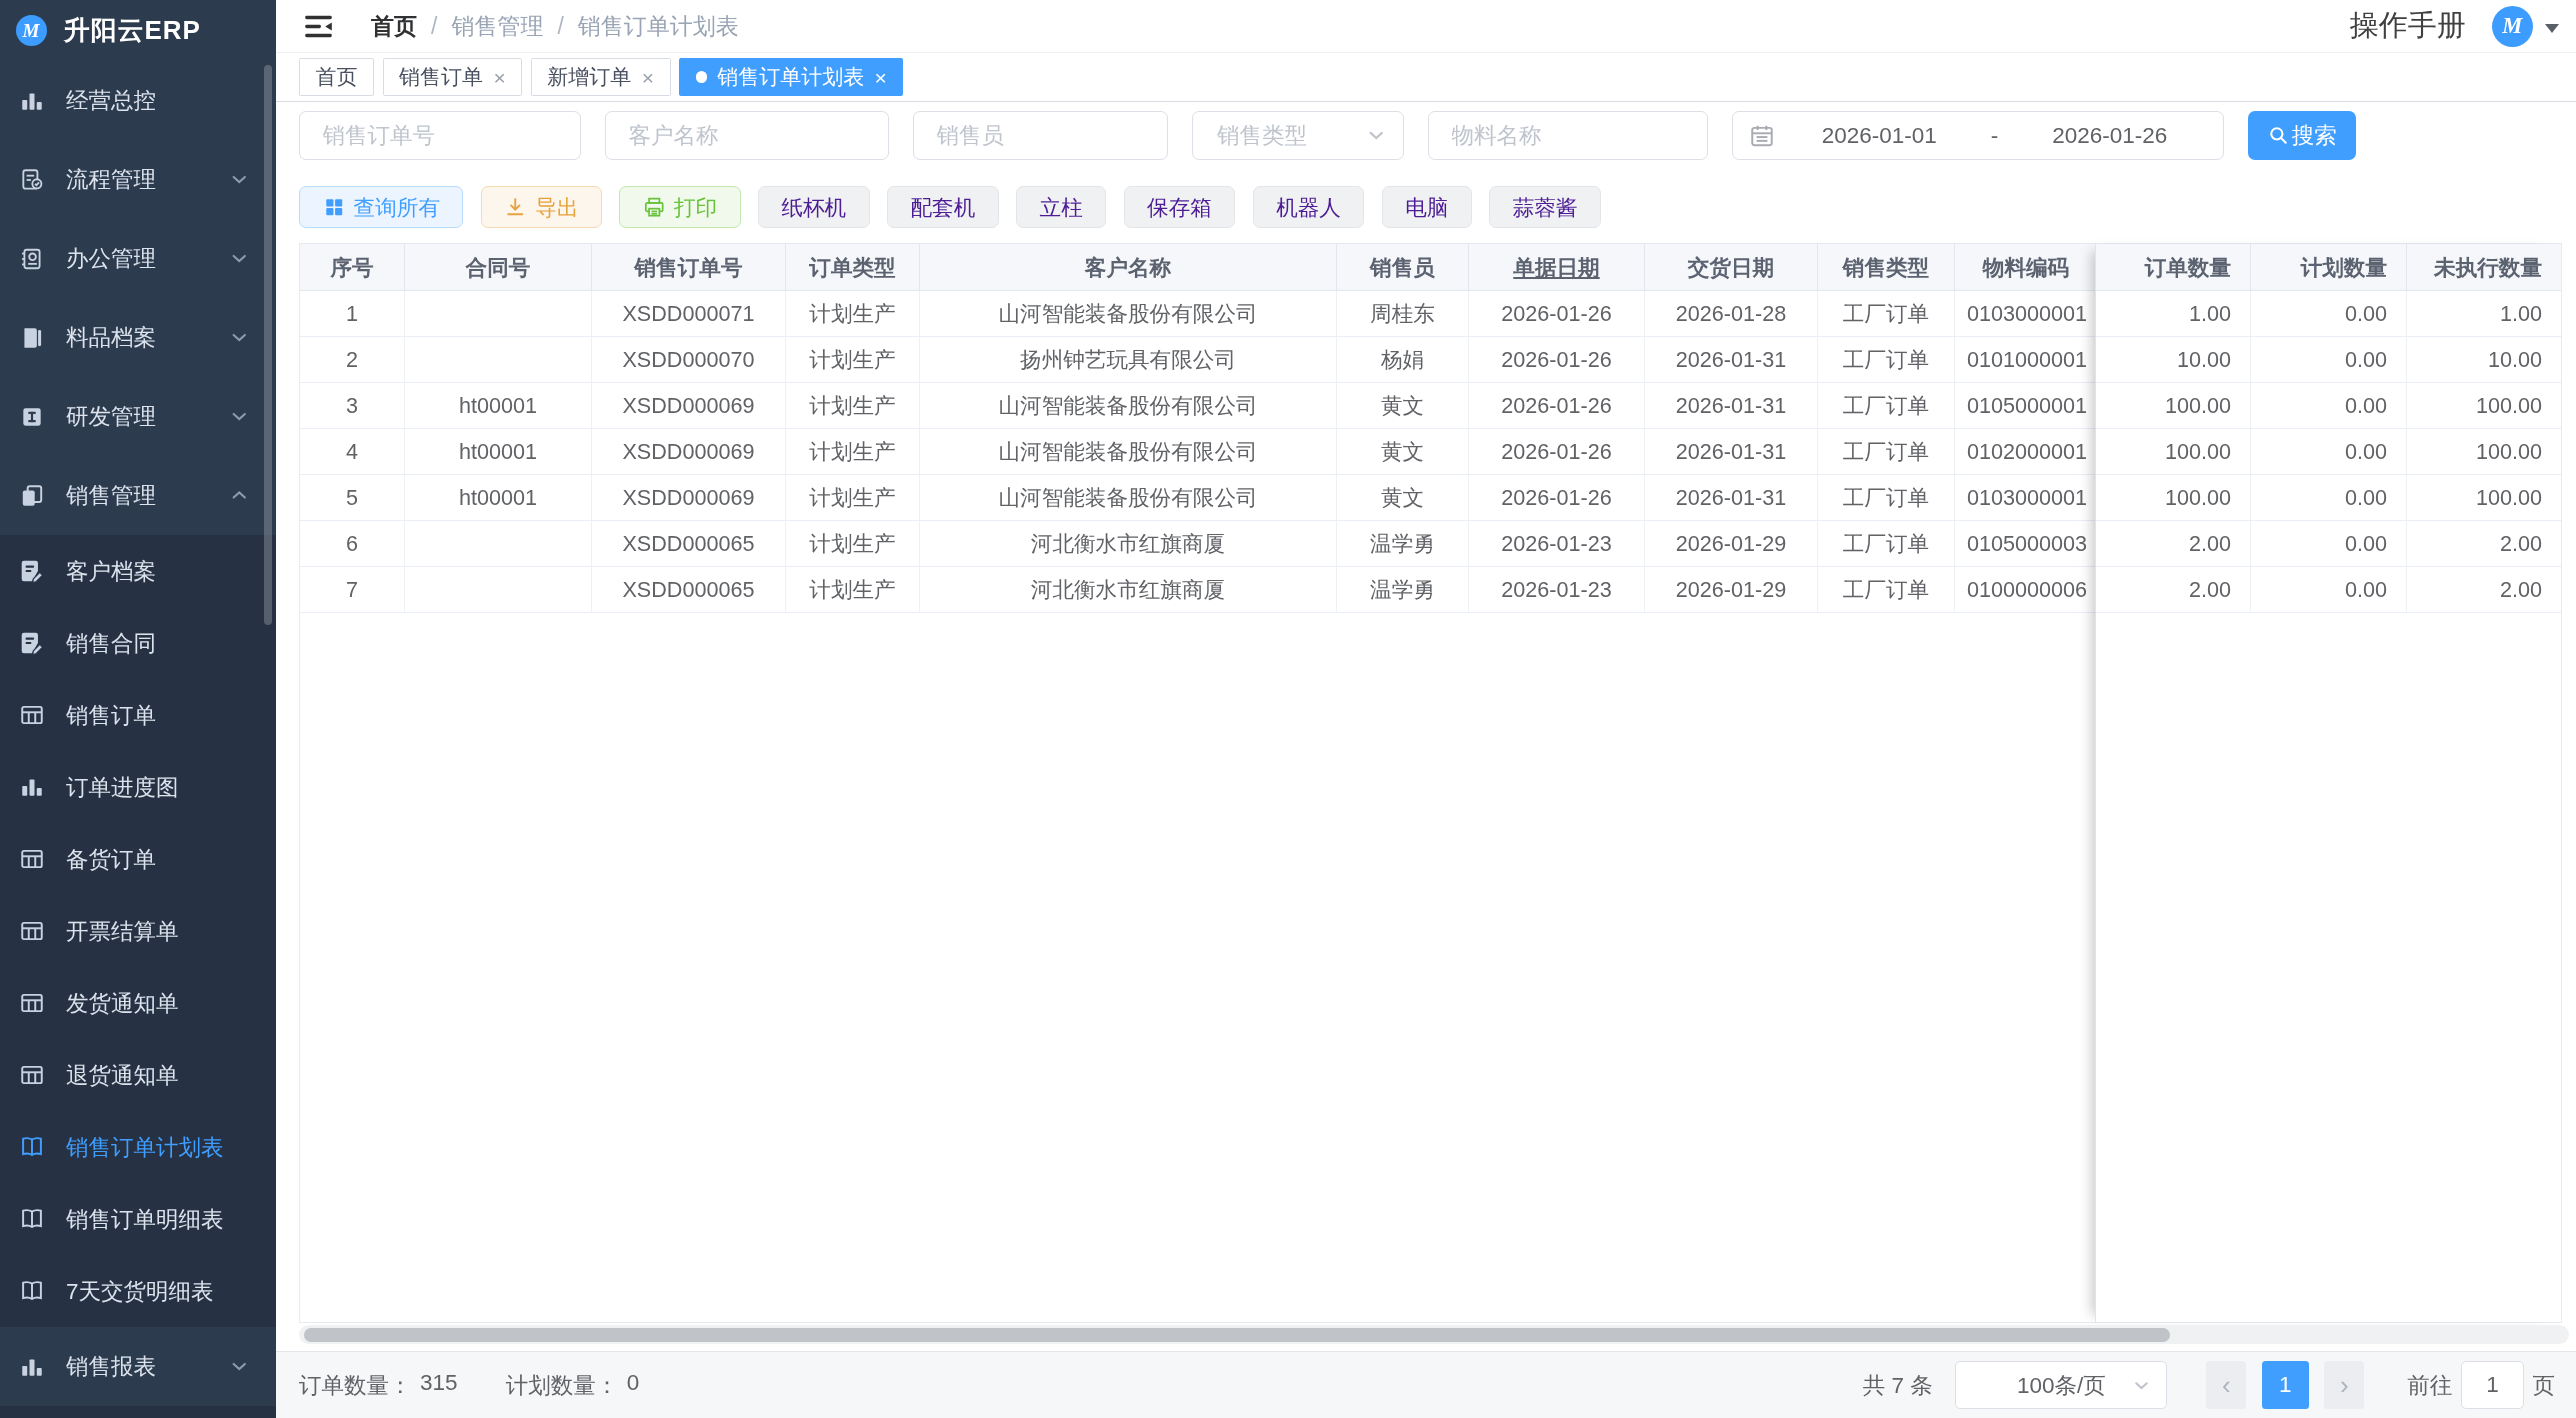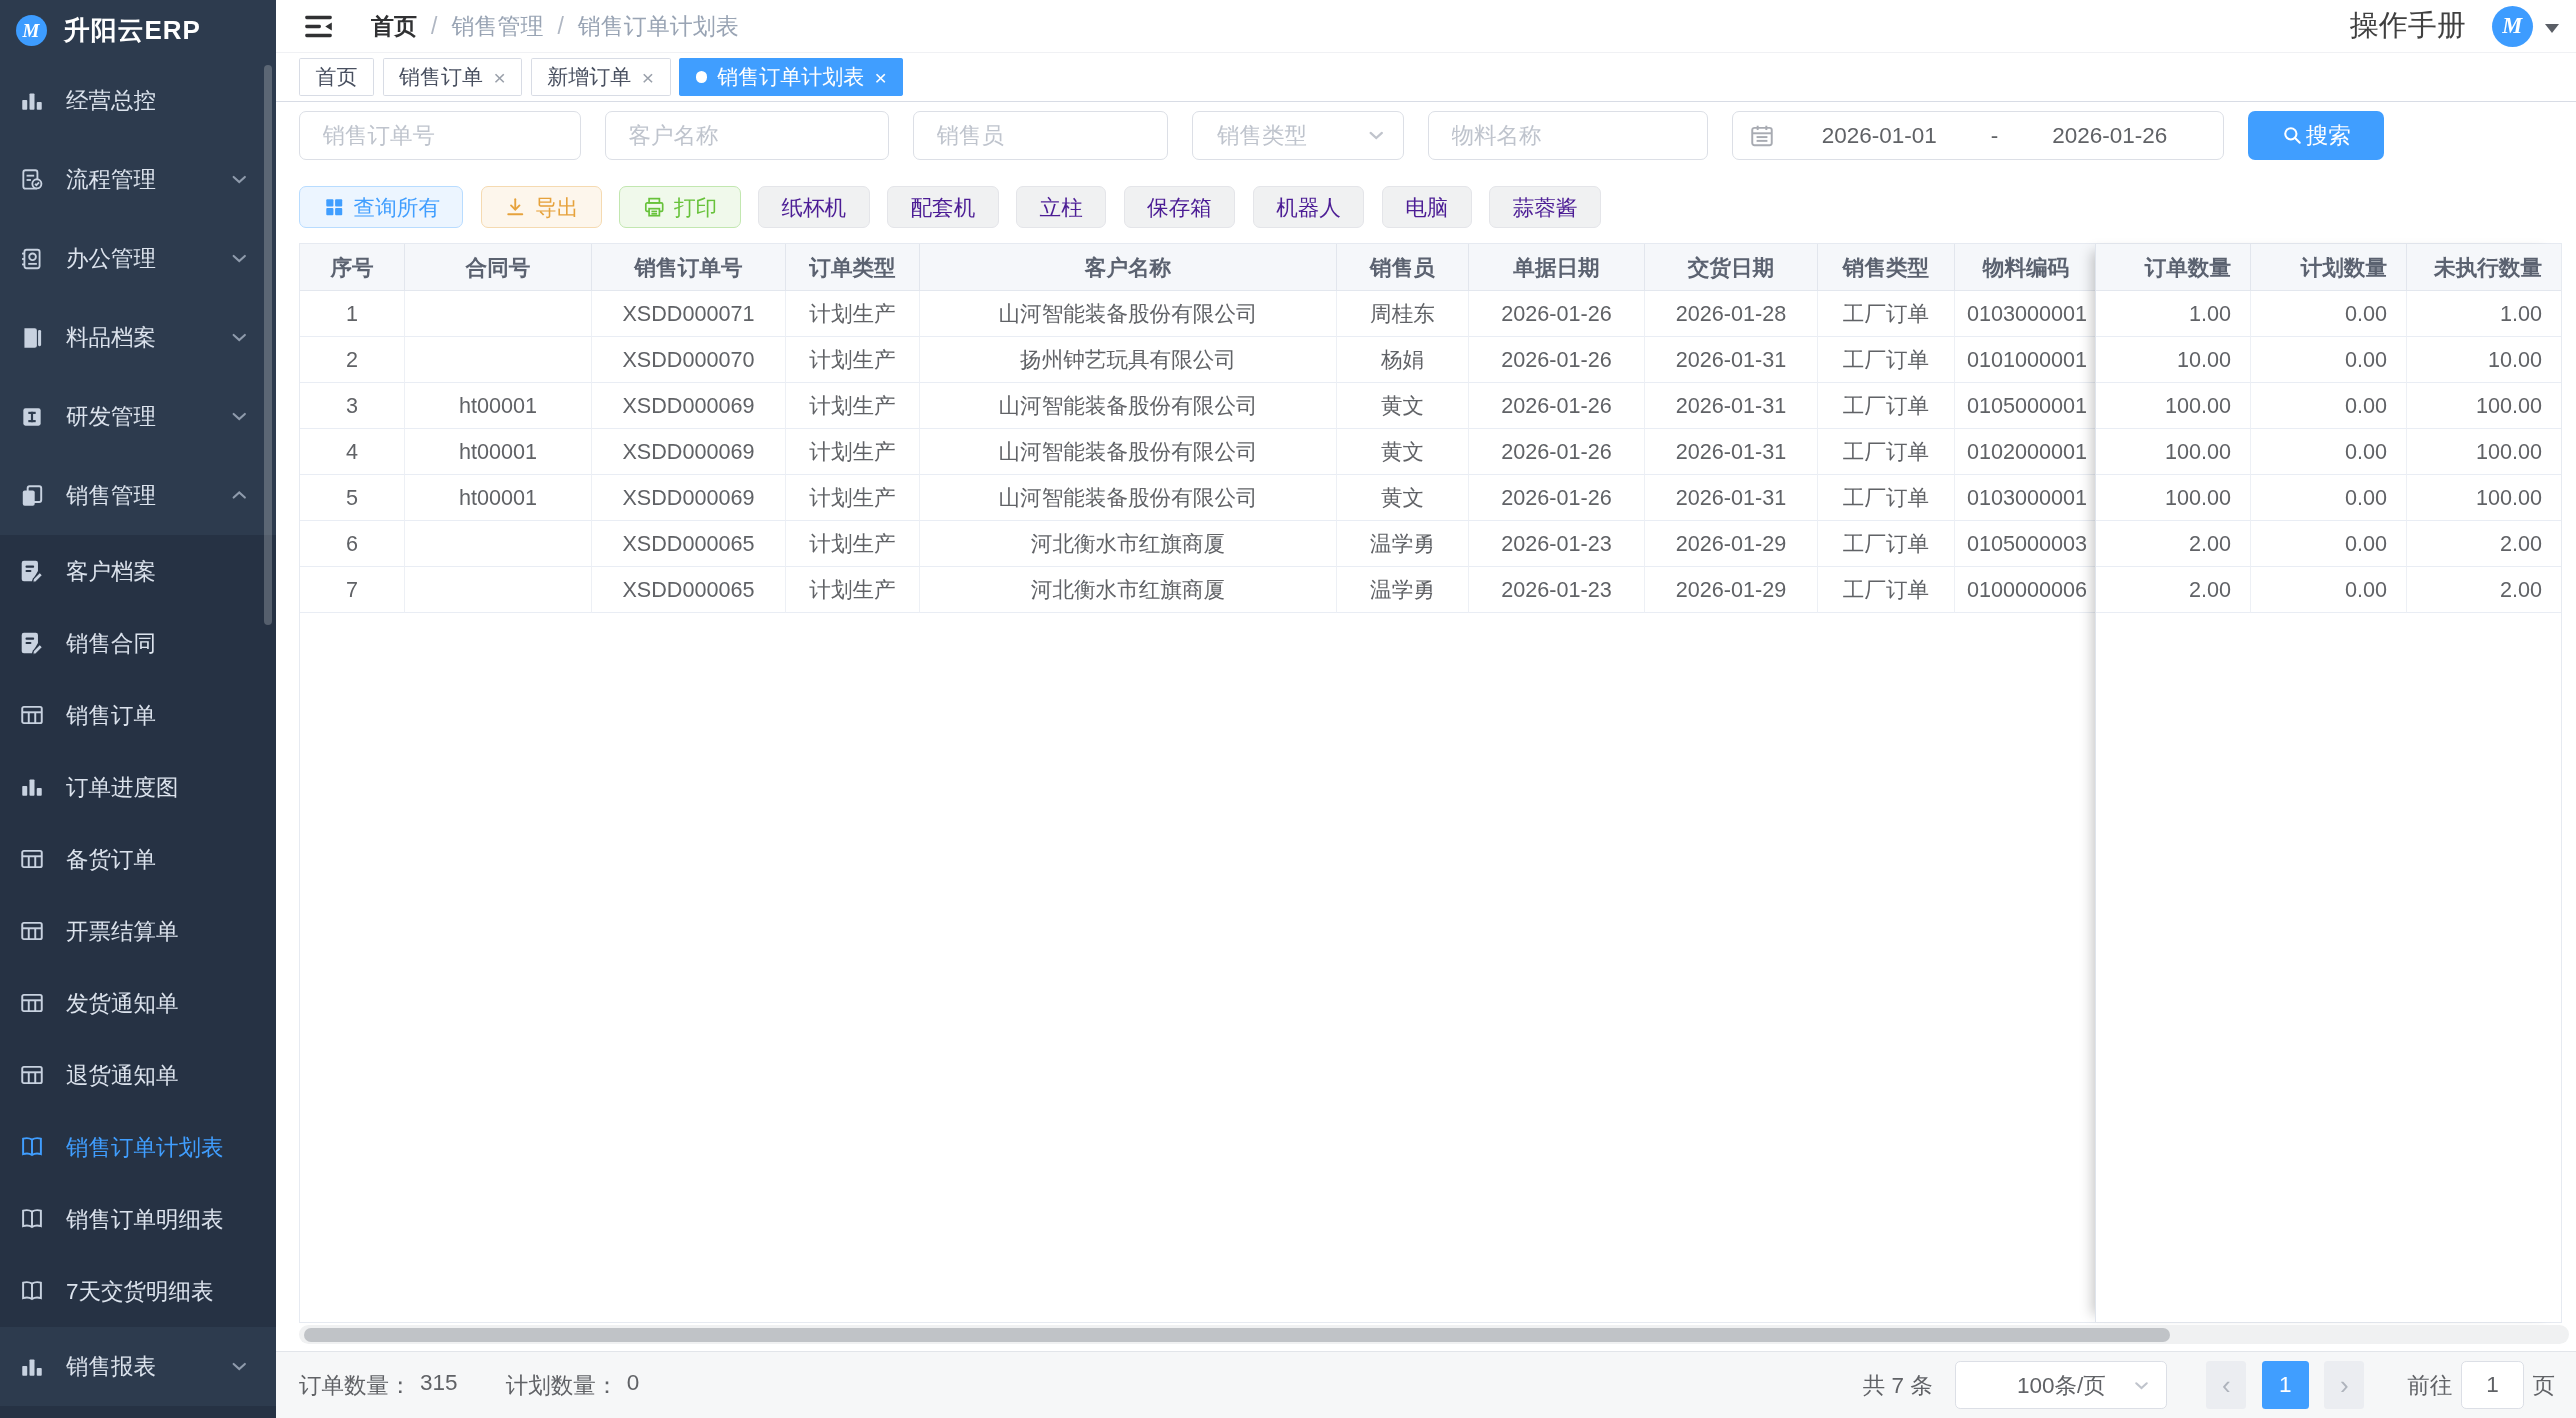--- a/index.html
+++ b/index.html
@@ -64,21 +64,21 @@
   .f-input::placeholder { color:#bfc4cd; }
   .sel { position:relative; width:212px; height:49px; border:0.9px solid #dcdfe6; border-radius:7px;
     background:#fff; display:flex; align-items:center; padding-left:24px; cursor:pointer; }
   .sel .sel-ph { color:#bfc4cd; font-size:22.5px; }
   .sel .sel-chev { position:absolute; right:15.5px; color:#c0c4cc; display:flex; }
   .daterange { width:492px; height:49px; border:0.9px solid #dcdfe6; border-radius:7px; background:#fff;
     display:flex; align-items:center; padding:0 15.5px; }
   .daterange .cal { color:#a8abb2; display:flex; margin-right:7px; }
   .d-val { flex:1; text-align:center; font-size:22.5px; color:#606266; }
   .d-sep { width:35px; text-align:center; font-size:22.5px; color:#606266; }
-  .search-btn { width:136px; height:49px; margin-left:0; background:#409EFF; border:none; border-radius:7px;
+  .search-btn { width:108px; height:49px; margin-left:0; background:#409EFF; border:none; border-radius:7px;
     color:#fff; font-size:22.5px; display:flex; align-items:center; justify-content:center; gap:2px; cursor:pointer; }
 
   
   .actions { position:absolute; left:23px; top:186px; display:flex; gap:17.3px; }
   .abtn { height:42px; border-radius:7px; font-size:21.6px; display:flex; align-items:center;
     padding:0 22.5px; gap:8.6px; cursor:pointer; border:0.9px solid transparent; }
   .abtn svg { width:22.5px; height:22.5px; }
   .abtn.primary { background:#ecf5ff; border-color:#b8dcff; color:#409EFF; }
   .abtn.warning { background:#fdf6ec; border-color:#f5dab1; color:#E6A23C; }
   .abtn.success { background:#f0f9eb; border-color:#c2e7b0; color:#67C23A; }
@@ -504,21 +504,21 @@
 
     <div class="tablewrap">
       <div class="t-main" id="tmain">
           <div class="t-hrow">
             <div class="t-hcell al-c" style="width: 105px;">序号</div>
             <div class="t-hcell al-c" style="width: 187px;">合同号</div>
             <div class="t-hcell al-c" style="width: 194px;">销售订单号</div>
             <div class="t-hcell al-c" style="width: 134px;">订单类型</div>
             <div class="t-hcell al-c" style="width: 417px;">客户名称</div>
             <div class="t-hcell al-c" style="width: 132px;">销售员</div>
-            <div class="t-hcell al-c" style="width: 176px;">单据日期</div>
+            <div class="t-hcell al-c" style="width: 176px; text-decoration: underline;">单据日期</div>
             <div class="t-hcell al-c" style="width: 173px;">交货日期</div>
             <div class="t-hcell al-c" style="width: 137px;">销售类型</div>
             <div class="t-hcell al-c" style="width: 143px;">物料编码</div>
           </div>
           <div class="t-row">
             <div class="t-cell al-c" style="width: 105px;">1</div>
             <div class="t-cell al-c" style="width: 187px;"></div>
             <div class="t-cell al-c" style="width: 194px;">XSDD000071</div>
             <div class="t-cell al-c" style="width: 134px;">计划生产</div>
             <div class="t-cell al-c" style="width: 417px;">山河智能装备股份有限公司</div>

